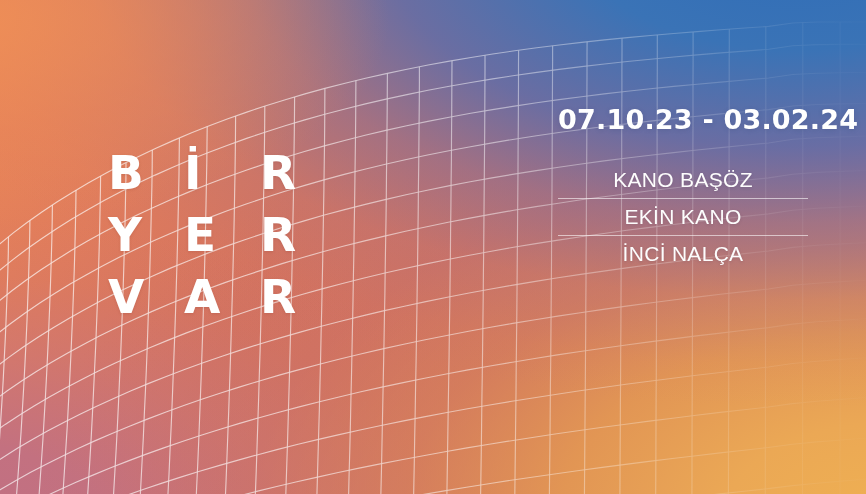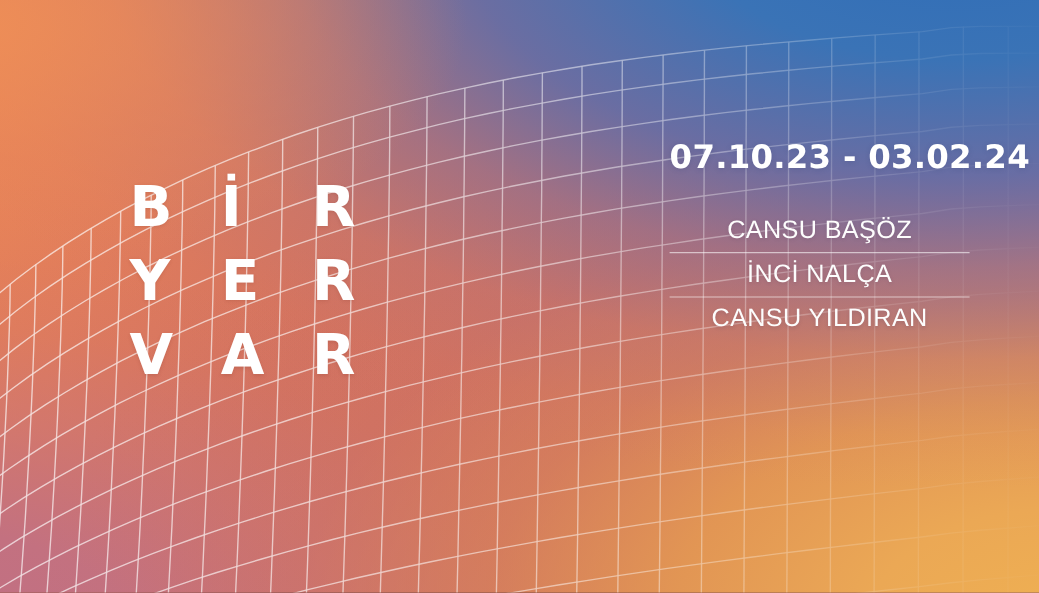--- a/index.html
+++ b/index.html
@@ -94,21 +94,21 @@
     align-items: center;
     justify-content: flex-start;
     font-family: "DejaVu Sans", sans-serif;
     text-shadow: 0 1px 3px rgba(120,50,40,0.18);
   }
 
   
   .info {
     position: absolute;
     right: 58px;
-    top: 116px;
+    top: 104px;
     width: 250px;
     z-index: 5;
     text-align: center;
   }
   .date-range {
     color: #FFFFFF;
     font-size: 27px;
     font-weight: 700;
     letter-spacing: 0.2px;
     line-height: 32px;
@@ -226,19 +226,19 @@
     <span class="glyph">E</span>
     <span class="glyph">R</span>
     <span class="glyph">V</span>
     <span class="glyph">A</span>
     <span class="glyph">R</span>
   </div>
 
   <div class="info">
     <div class="date-range">07.10.23 - 03.02.24</div>
     <ul class="artist-list">
-      <li class="artist">CANSU BAŞÖZ</li>
+      <li class="artist">KANO BAŞÖZ</li>
+      <li class="artist">EKİN KANO</li>
       <li class="artist">İNCİ NALÇA</li>
-      <li class="artist">CANSU YILDIRAN</li>
     </ul>
   </div>
 
 </div>
 
 </body></html>

